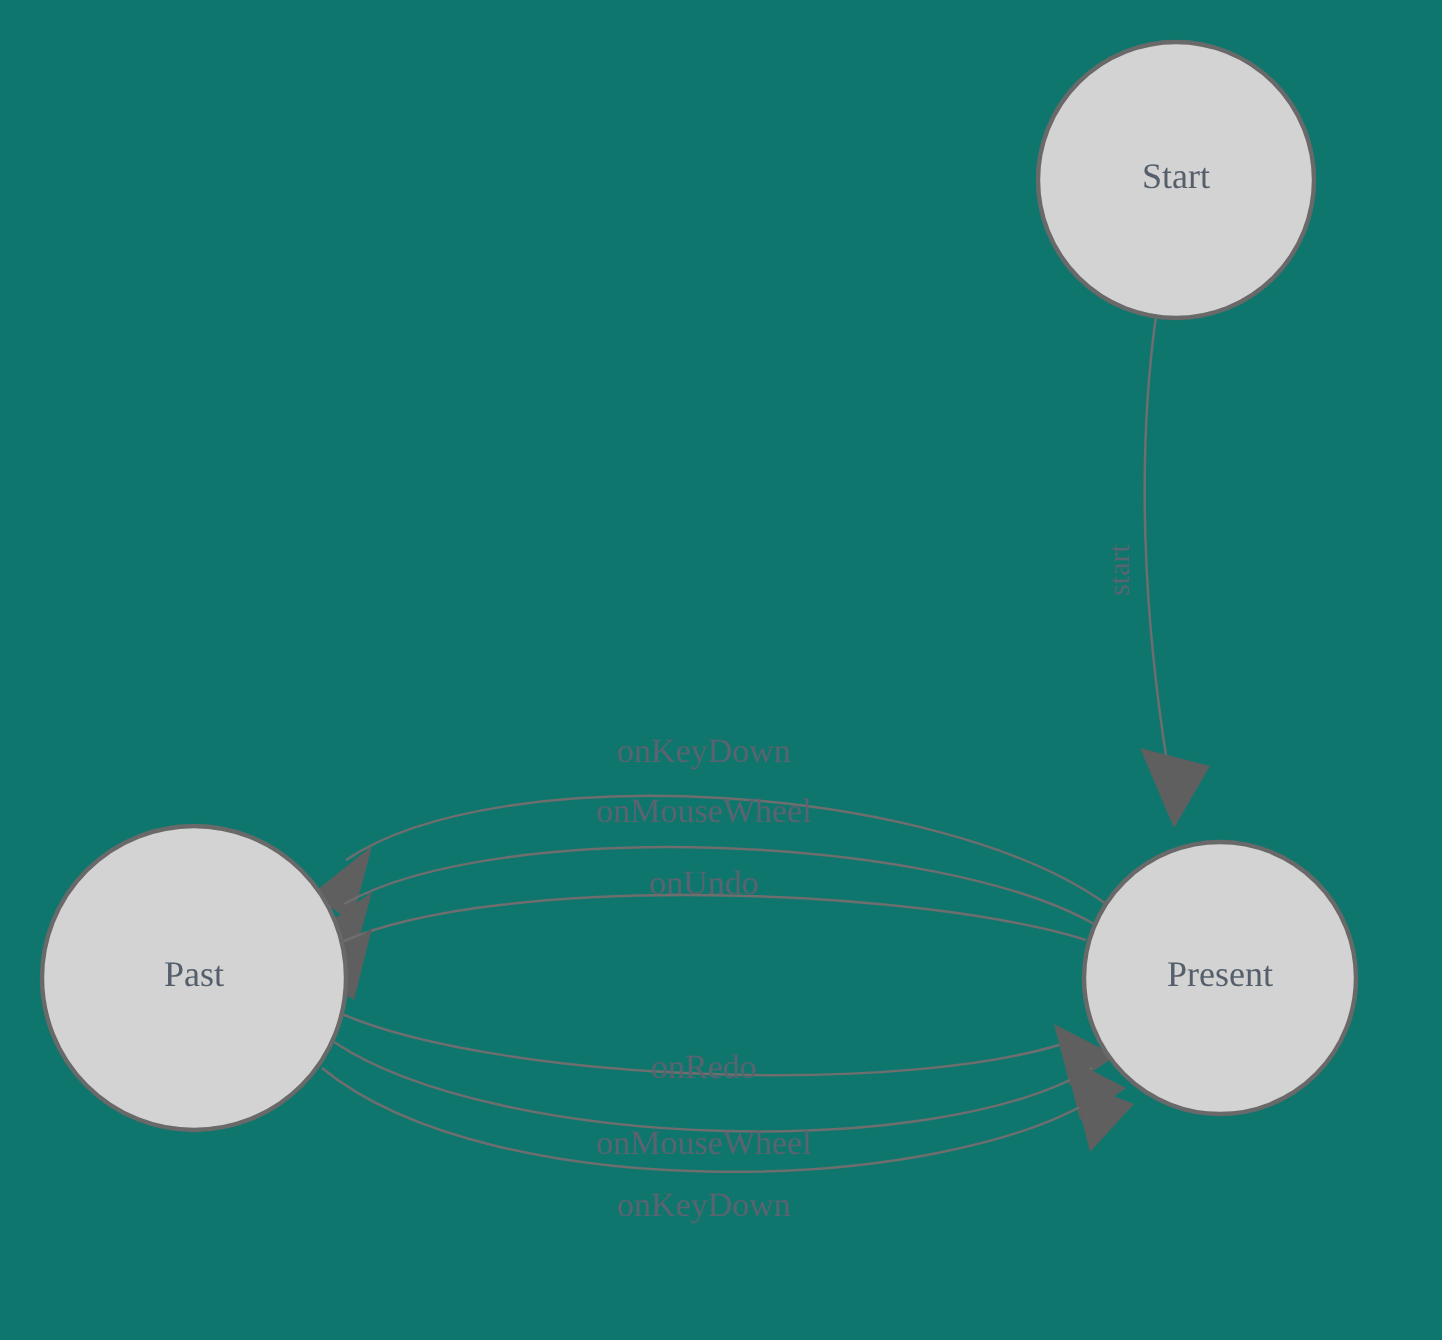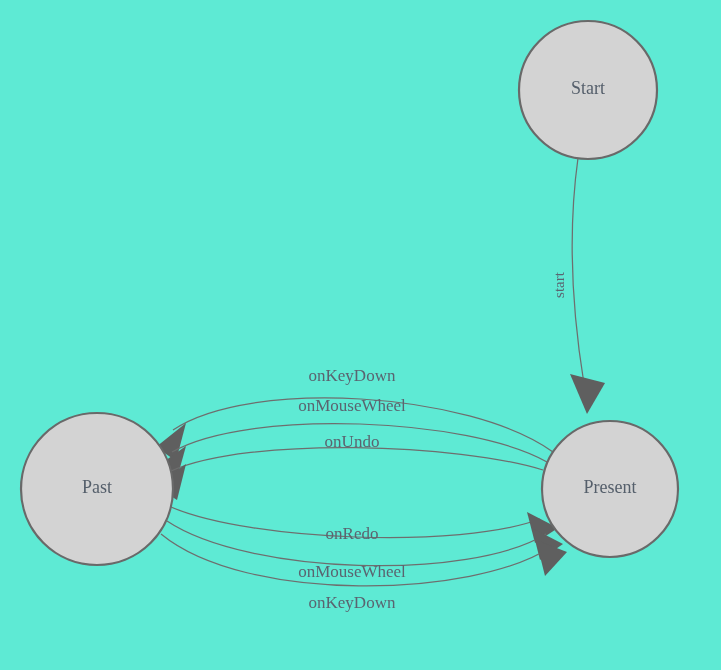--- a/index.html
+++ b/index.html
@@ -4,21 +4,21 @@
 <style>
   html, body {
     margin: 0;
     padding: 0;
     background: #ffffff;
   }
   #canvas {
     position: relative;
     width: 721px;
     height: 670px;
-    background: #5eead4;
+    background: #0f766e;
     overflow: hidden;
     font-family: "Liberation Serif", "DejaVu Serif", serif;
   }
   svg.diagram {
     position: absolute;
     top: 0;
     left: 0;
     width: 721px;
     height: 670px;
   }

